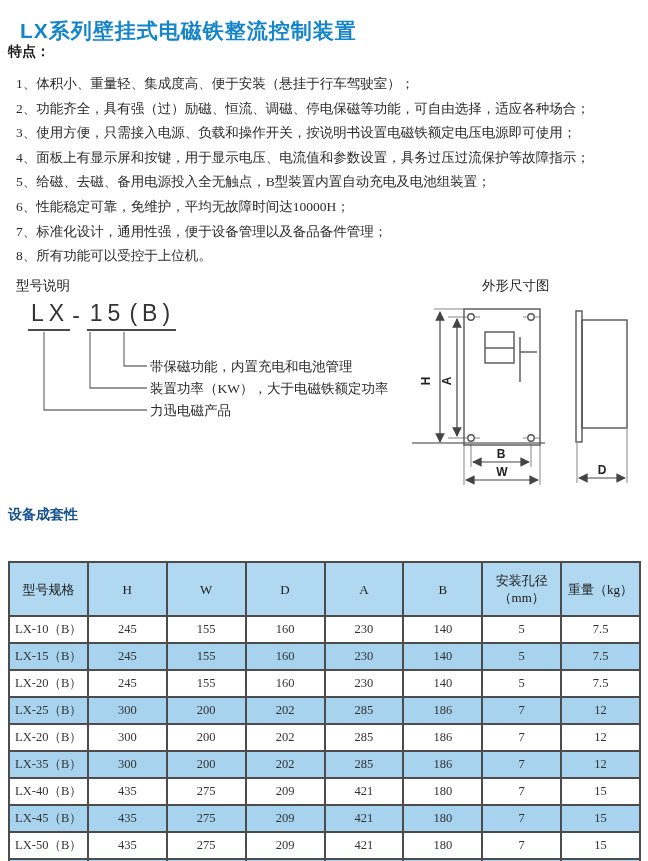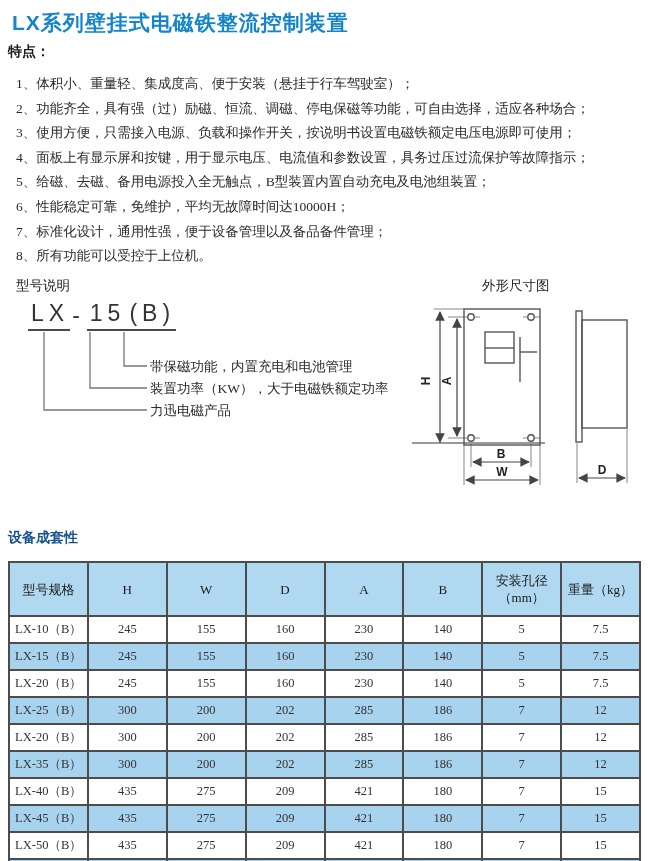--- a/index.html
+++ b/index.html
@@ -2,21 +2,21 @@
 <html><head>
 <meta charset="utf-8">
 <style>
   html,body{margin:0;padding:0;background:#fff;}
   .page{
     position:relative;width:648px;height:861px;overflow:hidden;background:#fff;
     font-family:"Liberation Serif","DejaVu Serif",serif;color:#2a2a2a;
   }
   
   .doc-title{
-    position:absolute;left:8px;top:5px;margin:4px;
+    position:absolute;left:8px;top:5px;margin:12px;
     font-family:"Liberation Sans","DejaVu Sans",sans-serif;
     font-size:21px;font-weight:bold;color:#1585cb;letter-spacing:1px;
   }
   
   .features-heading{
     position:absolute;left:8px;top:43px;margin:0;
     font-family:"Liberation Sans","DejaVu Sans",sans-serif;
     font-size:14px;font-weight:bold;color:#1a1a1a;
   }
   .features-list{
@@ -47,21 +47,21 @@
   .callout-2{left:150px;top:380px;}
   .callout-3{left:150px;top:402px;}
   
   .dim-drawing{position:absolute;left:400px;top:295px;}
   .dim-drawing text{
     font-family:"Liberation Sans","DejaVu Sans",sans-serif;
     font-size:12px;font-weight:bold;fill:#222;
   }
   
   .table-heading{
-    position:absolute;left:8px;top:529px;margin:0;
+    position:absolute;left:8px;top:506px;margin:0;
     font-family:"Liberation Sans","DejaVu Sans",sans-serif;
     font-size:14px;font-weight:bold;color:#17548f;
   }
   .spec-table{
     position:absolute;left:8px;top:561px;width:633px;
     border-collapse:collapse;table-layout:fixed;
   }
   .spec-table th,.spec-table td{
     border:2px solid #4c4c4c;text-align:center;vertical-align:middle;padding:0;
   }

